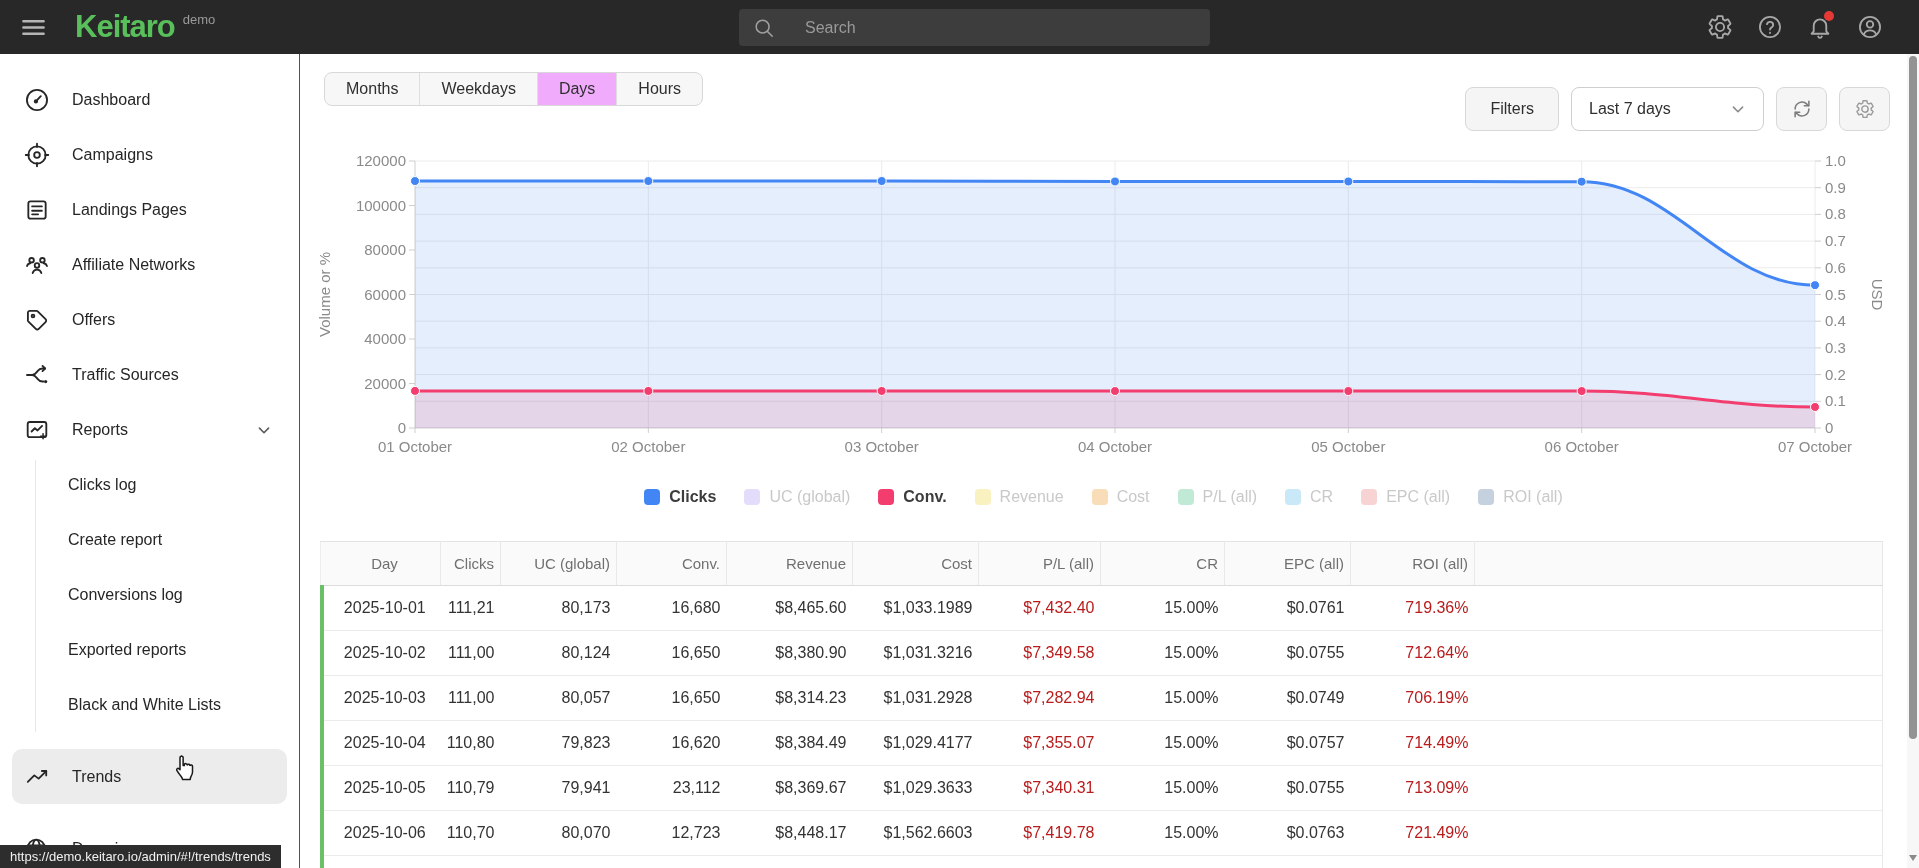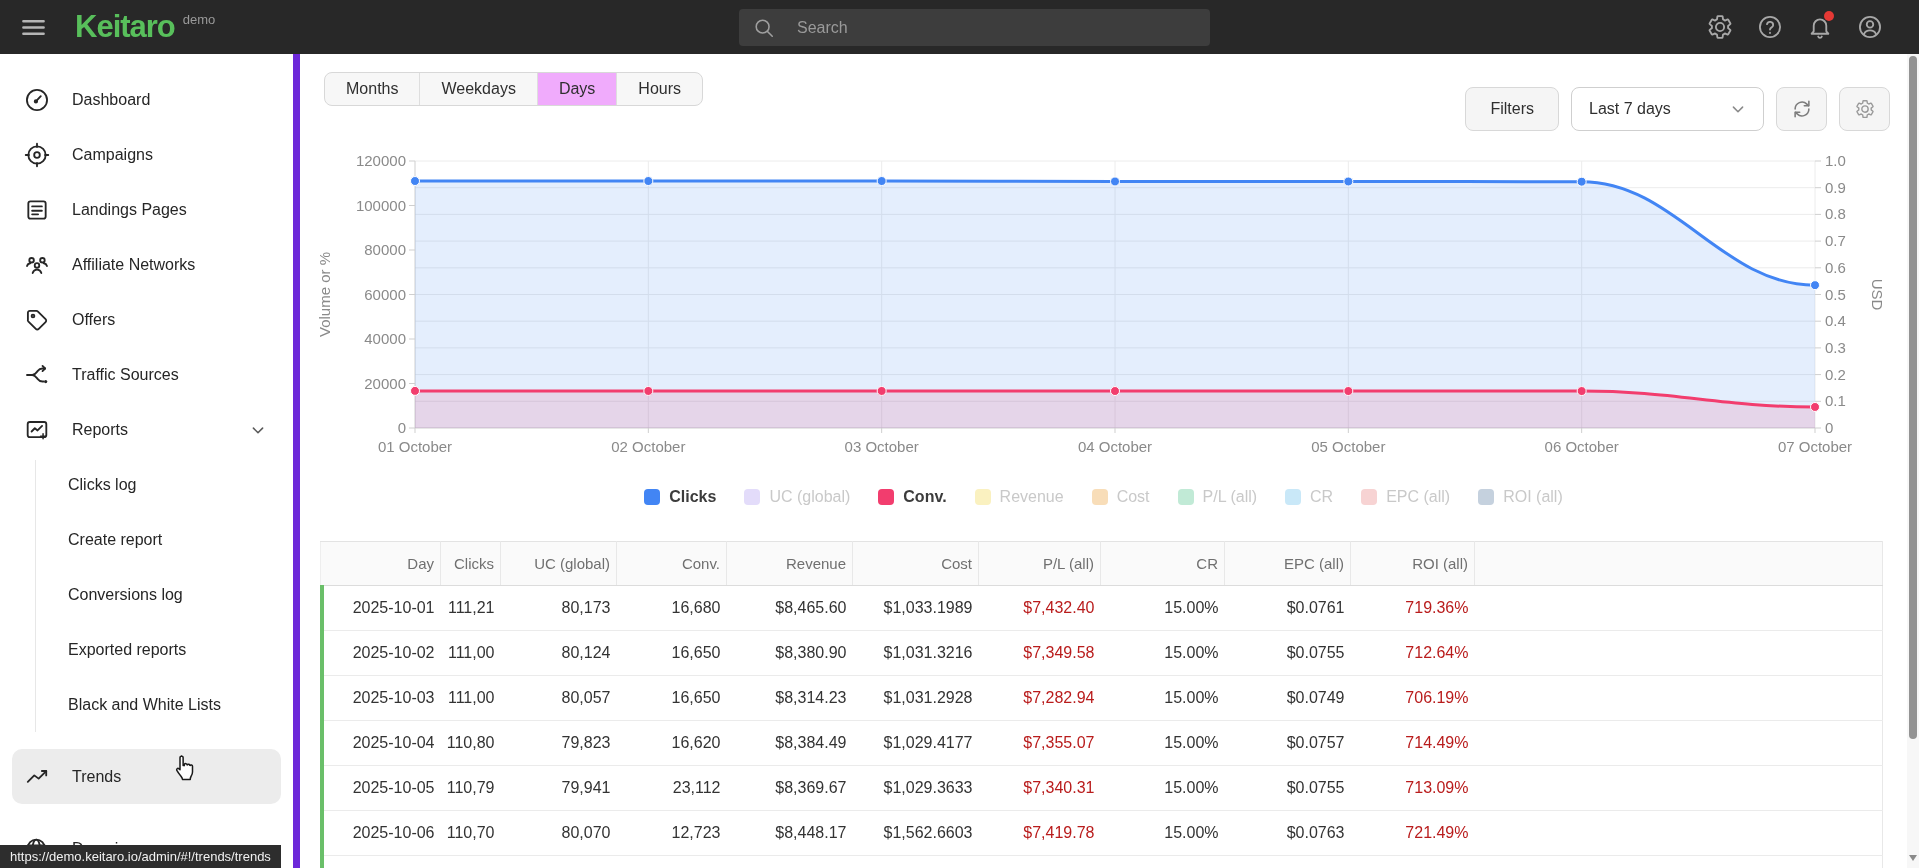--- a/index.html
+++ b/index.html
@@ -12,29 +12,29 @@
   .topbar{position:absolute;left:0;top:0;width:1919px;height:54px;background:#282828;z-index:40;
           display:flex;align-items:center}
   .hamburger{margin-left:20px;color:#b5b5b5;cursor:pointer}
   .brand{margin-left:28px;display:flex;align-items:flex-start}
   .brand-name{font-size:31px;font-weight:bold;letter-spacing:-1px;line-height:54px}
   .brand-badge{font-size:13px;color:#9a9a9a;margin:12px 0 0 8px}
   .searchbox{position:absolute;left:739px;top:9px;width:471px;height:37px;background:#3d3d3d;
              border-radius:4px;display:flex;align-items:center;padding:0 0 0 14px;box-sizing:border-box}
   .searchbox .sicon{color:#9f9f9f}
   .searchbox input{background:transparent;border:none;outline:none;color:#cfcfcf;font-size:16px;
-                   margin-left:20px;width:380px;font-family:"Liberation Sans",sans-serif}
+                   margin-left:28px;width:380px;font-family:"Liberation Sans",sans-serif}
   .searchbox input::placeholder{color:#9a9a9a}
   .topicons{position:absolute;right:36px;top:0;height:54px;display:flex;align-items:center;gap:24px;color:#a8a8a8}
   .topicons .tico{position:relative;cursor:pointer}
   .bell-dot{position:absolute;right:-1px;top:-3px;width:10px;height:10px;border-radius:50%}
 
   
   .sidebar{position:absolute;left:0;top:54px;width:300px;bottom:0;background:#fff;
-           border-right:7px solid #6d28d9;padding-top:18px;box-sizing:border-box;z-index:20}
+           border-right:1px solid #6d28d9;padding-top:18px;box-sizing:border-box;z-index:20}
   .sitem{height:55px;display:flex;align-items:center;gap:22px;padding-left:24px;font-size:16px;
          color:#262626;cursor:pointer}
   .sitem .mic{color:#262626;flex:0 0 auto}
   .subitem{height:55px;display:flex;align-items:center;padding-left:68px;font-size:16px;color:#262626;cursor:pointer}
   .subrule{position:absolute;left:35px;top:406px;width:1px;height:272px;background:#e7e7e7}
   .sitem.active-row{margin:17px 12px;padding-left:12px;border-radius:10px;background:#ececec}
   .chev{margin-left:auto;margin-right:24px;color:#5a5a5a}
 
   
   .tabgroup{position:absolute;left:324px;top:72px;height:34px;display:flex;border:1px solid #d8d8d8;
@@ -63,21 +63,21 @@
 
   
   .tablewrap{position:absolute;left:320px;top:541px;width:1562px}
   table{border-collapse:collapse;table-layout:fixed;width:1562px;border-top:1px solid #e3e3e3;
         border-right:1px solid #e8e8e8;border-left:1px solid #eee}
   thead th{height:43px;background:#fafafa;font-weight:normal;font-size:15px;color:#707070;
            border-bottom:1px solid #dcdcdc;padding:0 6px;white-space:nowrap;overflow:hidden}
   thead th:not(:last-child){border-right:1px solid #e8e8e8}
   tbody td{height:44px;font-size:16px;color:#333;border-bottom:1px solid #ebebeb;background:#fff;
            padding:0 6px;white-space:nowrap;overflow:hidden}
-  th.al,td.al{text-align:right;padding-left:14px}
+  th.al,td.al{text-align:center;padding-left:14px}
   th.ar,td.ar{text-align:right}
   td.green{color:#b91c1c}
   .greenbar{position:absolute;left:0;top:44px;width:4px;height:284px;background:#6abf69;z-index:5}
 
   
   .scrollbar{position:absolute;right:0;top:54px;bottom:0;width:12px;background:#f7f7f7;z-index:45}
   .thumb{position:absolute;left:2px;top:2px;width:8px;height:683px;border-radius:4px;background:#939393}
   .sb-arrow{position:absolute;bottom:7px;left:2px;width:0;height:0;border-left:4px solid transparent;
             border-right:4px solid transparent;border-top:6px solid #8a8a8a}
 

